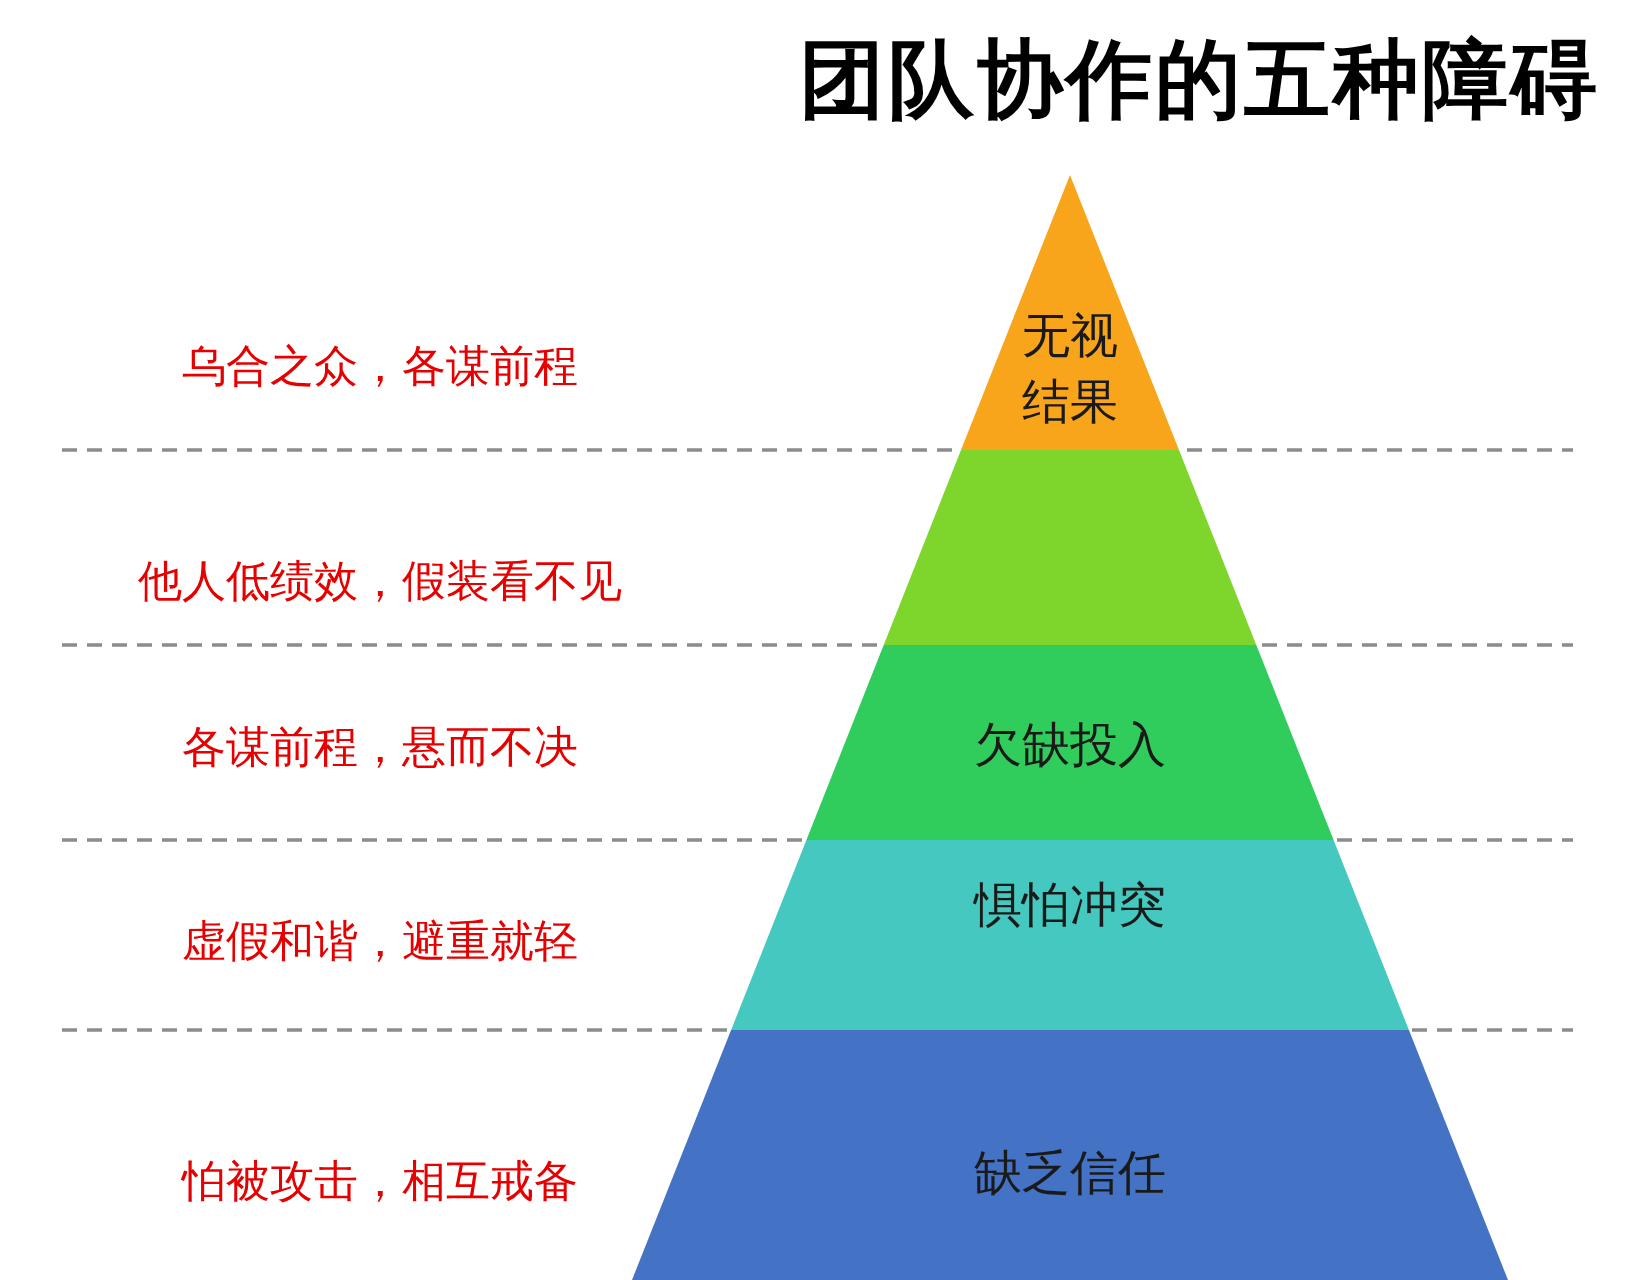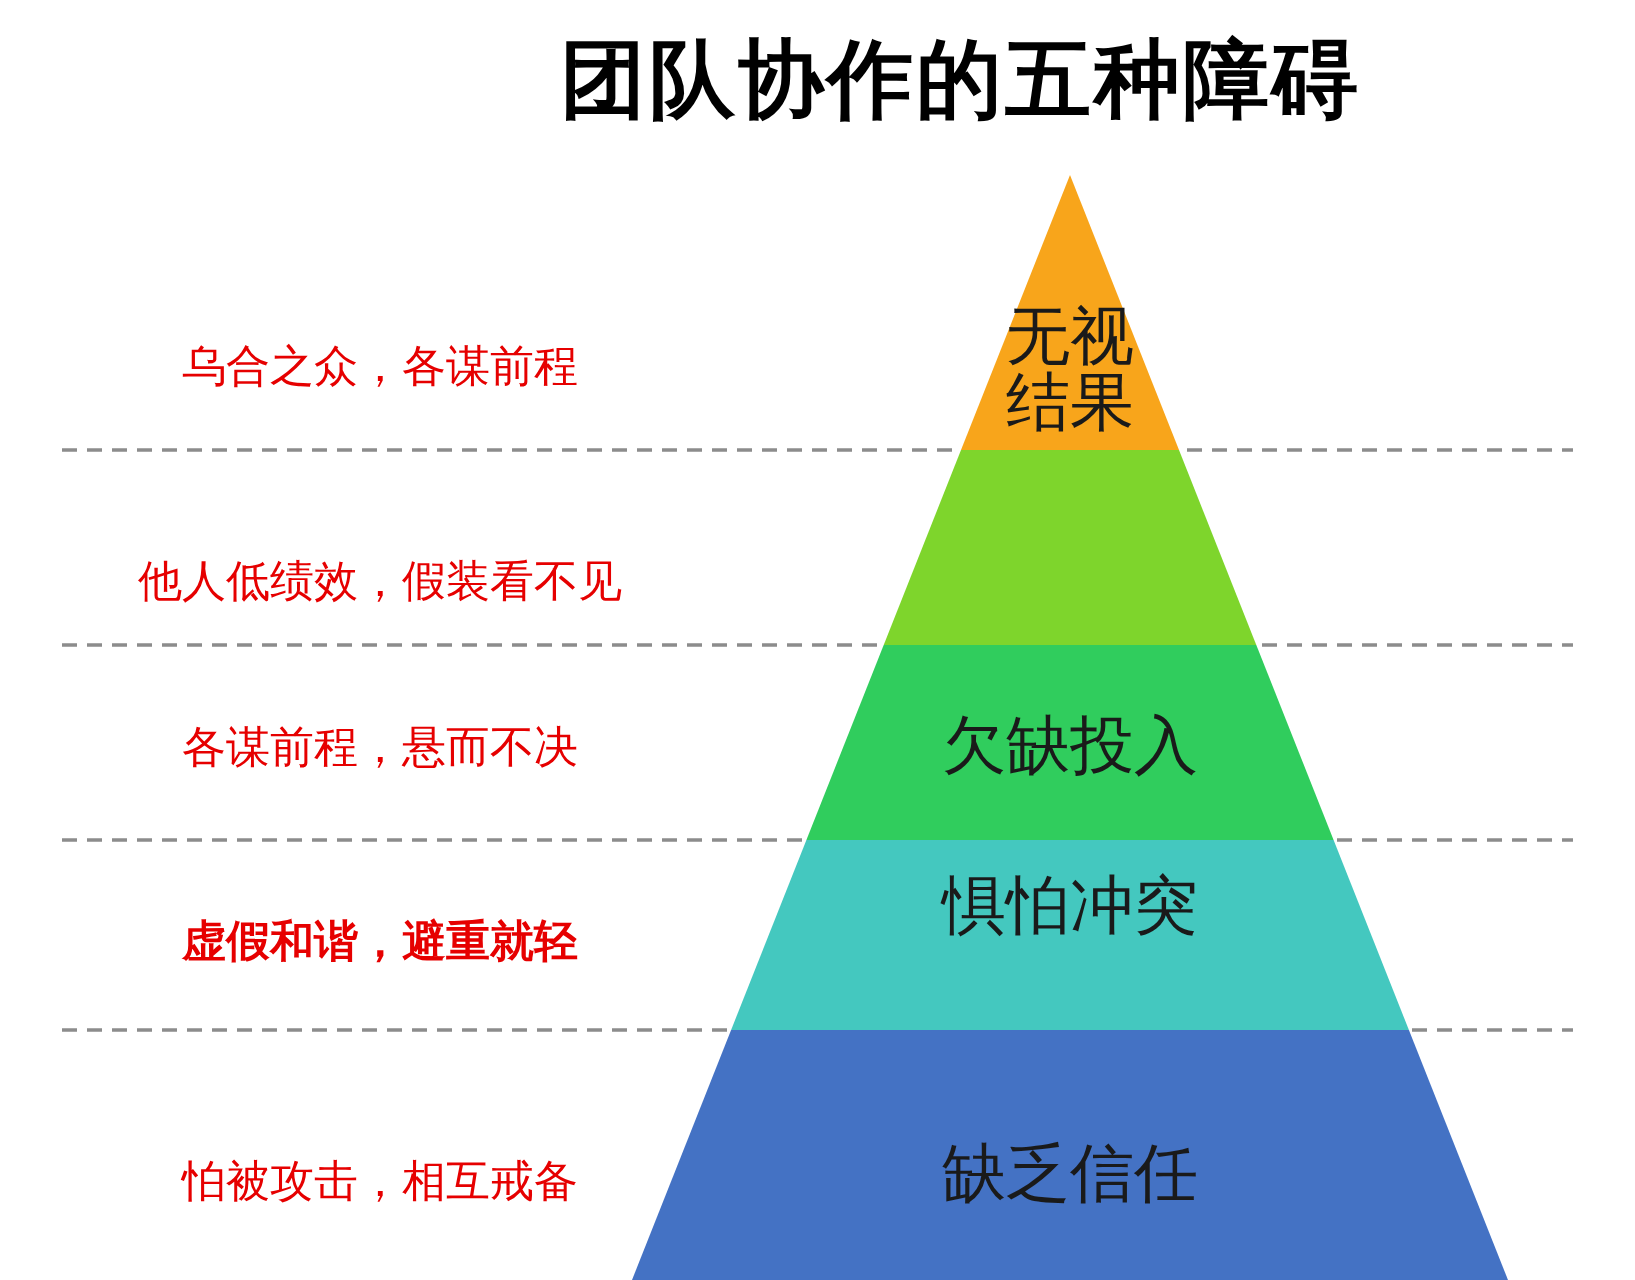--- a/index.html
+++ b/index.html
@@ -15,21 +15,21 @@
     width: 1635px;
     height: 1280px;
     background: #ffffff;
     overflow: hidden;
   }
   .title {
     position: absolute;
     left: 560px;
     top: 22px;
     width: 1040px;
-    text-align: left;
+    text-align: right;
     font-size: 86px;
     font-weight: 900;
     color: #000000;
     letter-spacing: 3px;
     white-space: nowrap;
   }
   .pyramid-svg {
     position: absolute;
     left: 0;
     top: 0;
@@ -40,29 +40,29 @@
     width: 700px;
     text-align: center;
     color: #e60000;
     font-size: 44px;
     line-height: 66px;
     white-space: nowrap;
   }
   .annotation-1 { top: 333px; }
   .annotation-2 { top: 548px; }
   .annotation-3 { top: 714px; }
-  .annotation-4 { top: 908px; font-weight: bold; }
+  .annotation-4 { top: 908px; }
   .annotation-5 { top: 1148px; }
   .level-label {
     position: absolute;
     left: 820px;
     width: 500px;
     text-align: center;
     color: #1a1a1a;
-    font-size: 64px;
+    font-size: 48px;
     line-height: 66px;
     white-space: nowrap;
   }
   .level-label-1 { top: 303px; }
   .level-label-2 { top: 518px; }
   .level-label-3 { top: 712px; }
   .level-label-4 { top: 872px; }
   .level-label-5 { top: 1098px; margin-top: 42px; }
 </style>
 </head>

